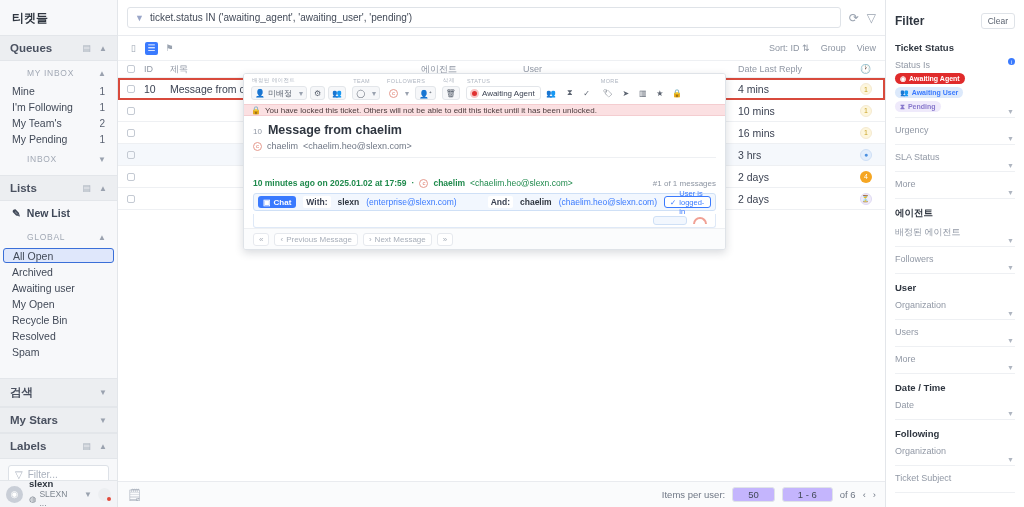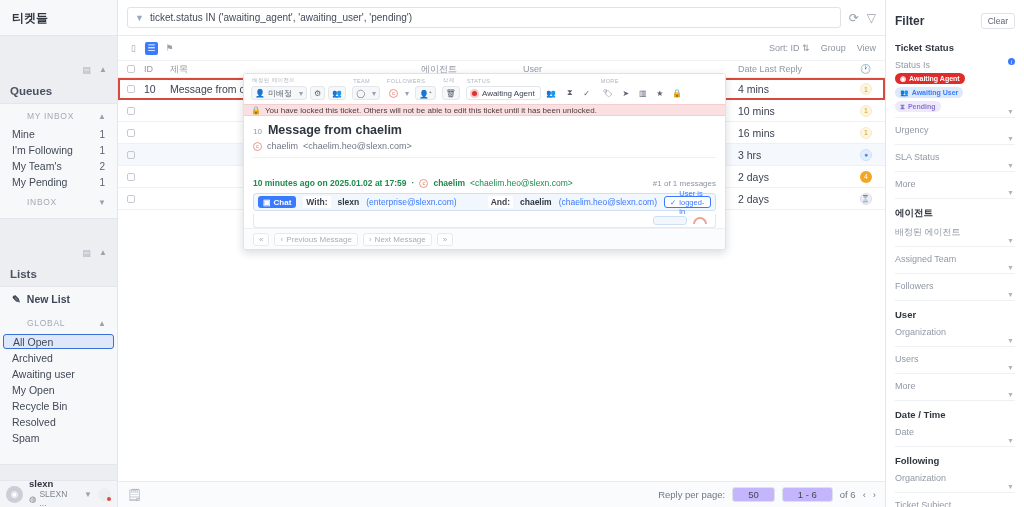--- a/index.html
+++ b/index.html
@@ -20,21 +20,21 @@
     border-right: 1px solid #e3e6ea;
     display: flex; flex-direction: column;
     position: relative;
   }
   .sb-title { padding: 10px 12px 8px 12px; font-size: 12px; font-weight: bold; color: #2f3640; }
   .sb-scroll { flex: 1; overflow: hidden; }
   .sb-section-head {
     display: flex; align-items: center; padding: 6px 10px;
     background: #eceef1; border-top: 1px solid #e3e6ea; border-bottom: 1px solid #e3e6ea;
   }
-  .sb-section-head .lbl { flex: 1; font-size: 11.5px; font-weight: bold; color: #4a5160; margin-top: 43px; }
+  .sb-section-head .lbl { flex: 1; font-size: 11.5px; font-weight: bold; color: #4a5160; }
   .sb-group-head {
     display: flex; align-items: center; padding: 7px 11px 5px 11px; margin-left: 16px;
   }
   .sb-group-head .lbl { flex: 1; font-size: 8.5px; letter-spacing: .7px; color: #a2a9b5; }
   .sb-item {
     display: flex; align-items: center; padding: 4px 12px; height: 16px;
     font-size: 10.5px; color: #424a58; cursor: pointer;
   }
   .sb-item .lbl { flex: 1; }
   .sb-item .cnt { color: #5a6272; font-size: 10px; }
@@ -412,21 +412,21 @@
         <span class="c-date">2 days</span>
         <span class="c-badge">
             <span class="bdg purple">⏳</span>
           </span>
       </div>
     </div>
 
     <div class="footer">
       <span class="tool-ic">🗒</span>
       <div class="f-right">
-        <span>Reply per page:</span>
+        <span>Items per user:</span>
         <span class="fbox">50</span>
         <span class="fbox">1 - 6</span>
         <span>of 6</span>
         <span>‹</span>
         <span>›</span>
       </div>
     </div>
 
     <div class="popup">
       <div class="p-toolbar">
@@ -580,24 +580,20 @@
       <span class="lab">More</span>
       <span class="caret">▼</span>
     </div>
 
     <div class="fp-sec">에이전트</div>
     <div class="fp-field" style="height:22px">
       <span class="lab">배정된 에이전트</span>
       <span class="caret">▼</span>
     </div>
     <div class="fp-field" style="height:22px">
-      <span class="lab">Assigned Team</span>
-      <span class="caret">▼</span>
-    </div>
-    <div class="fp-field" style="height:22px">
       <span class="lab">Followers</span>
       <span class="caret">▼</span>
     </div>
 
     <div class="fp-sec">User</div>
     <div class="fp-field" style="height:22px">
       <span class="lab">Organization</span>
       <span class="caret">▼</span>
     </div>
     <div class="fp-field" style="height:22px">

